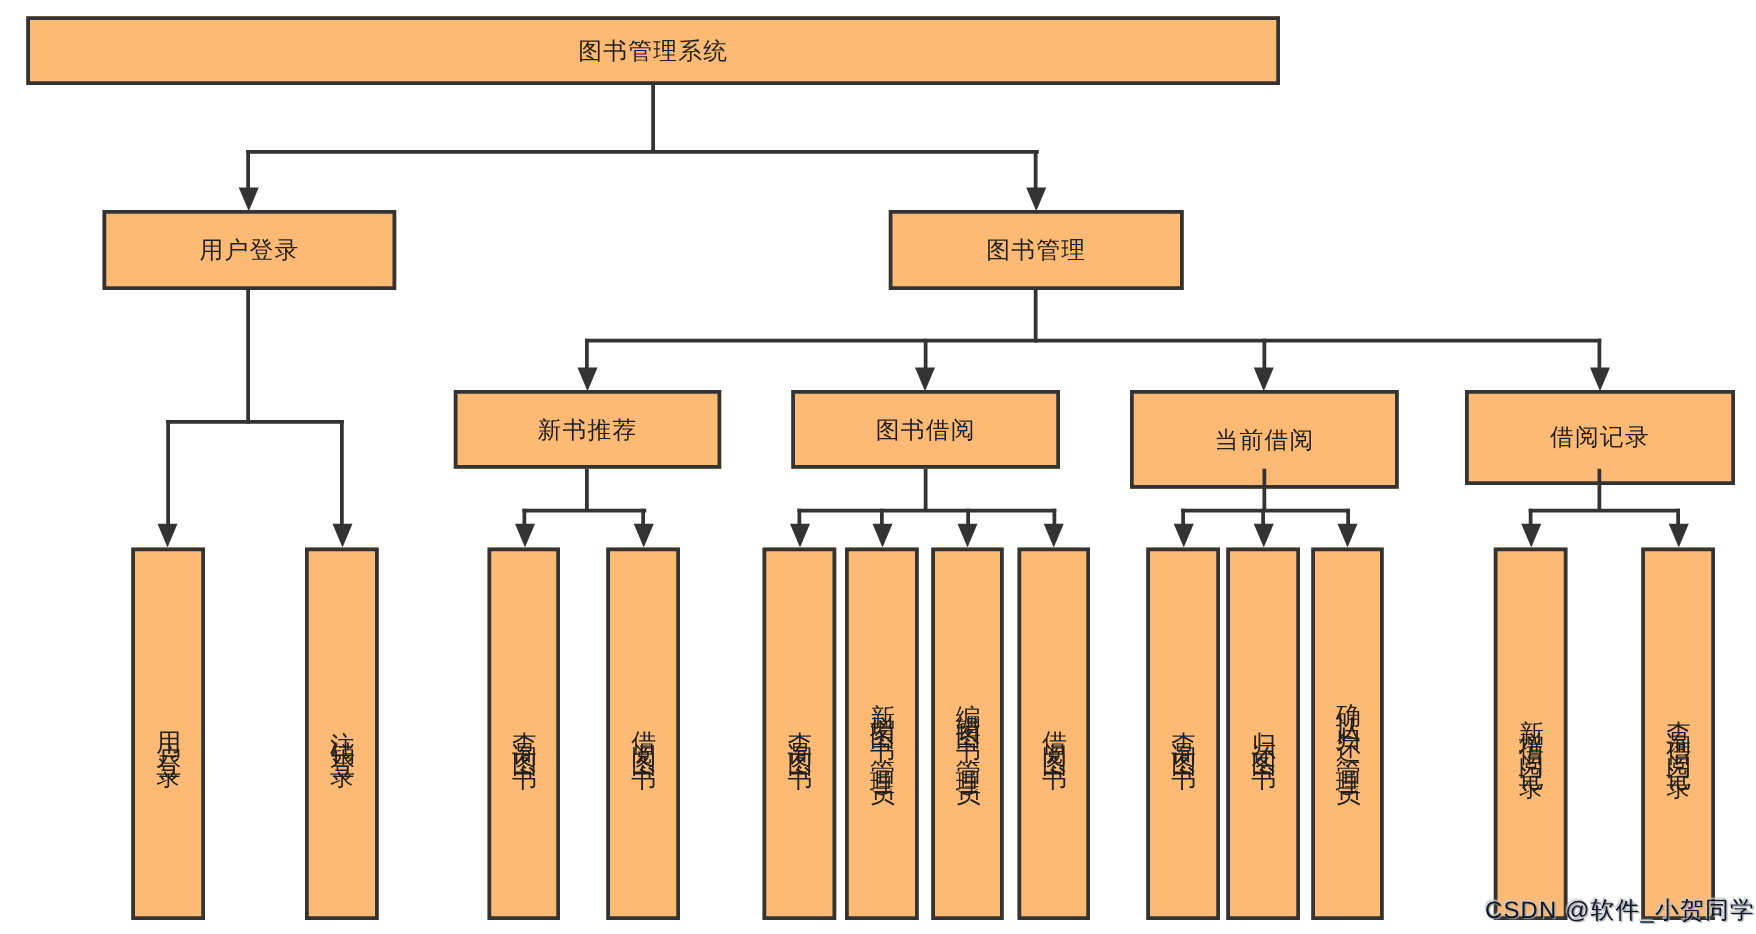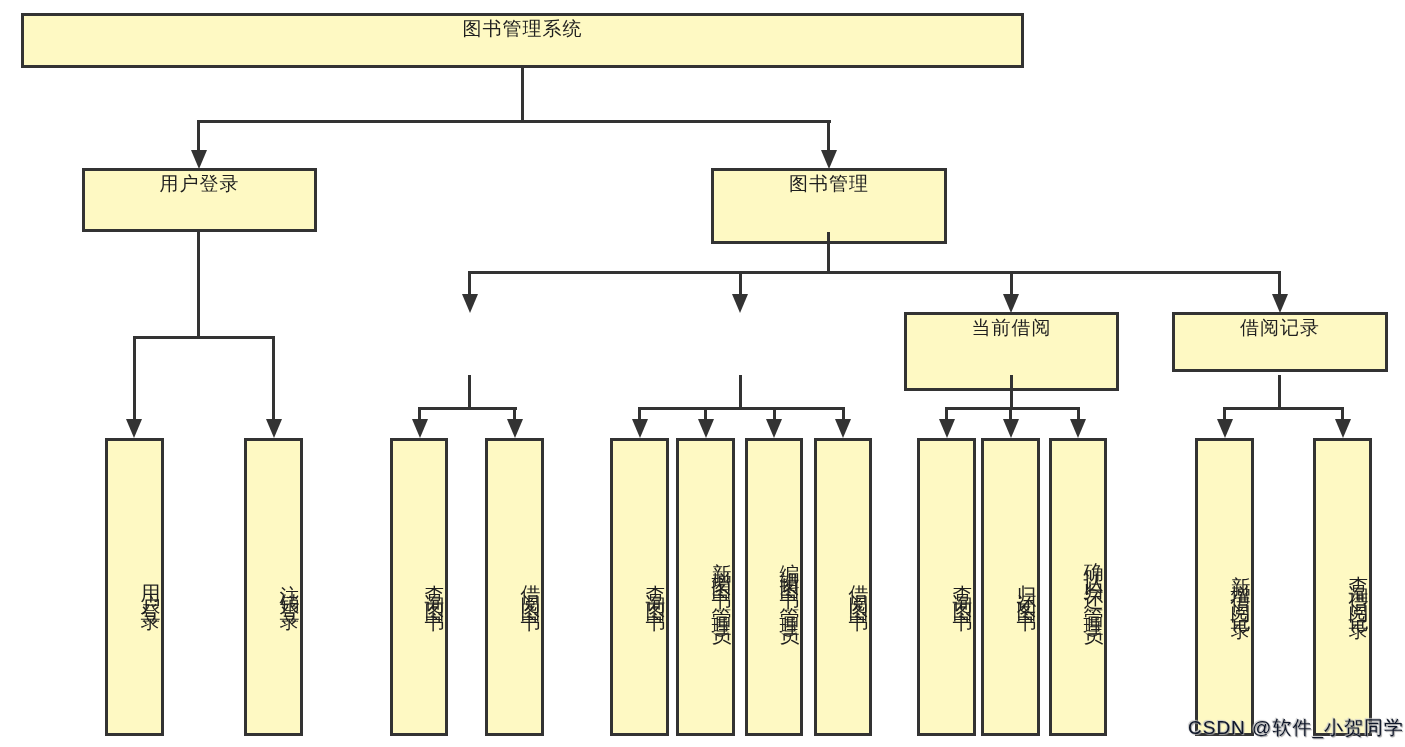--- a/index.html
+++ b/index.html
@@ -1,22 +1,22 @@
 <!DOCTYPE html>
 <html><head>
 <meta charset="utf-8">
 <style>
   html,body{margin:0;padding:0;background:#ffffff;}
   #canvas{
     position:relative;width:1405px;height:747px;background:#ffffff;overflow:hidden;
     font-family:"Liberation Sans","DejaVu Sans",sans-serif;color:#1f1f1f;
   }
   .node{
-    position:absolute;box-sizing:border-box;border:3px solid #333333;background:#fef9c3;
-    display:flex;align-items:flex-start;justify-content:center;
+    position:absolute;box-sizing:border-box;border:3px solid #333333;background:#fdba74;
+    display:flex;align-items:center;justify-content:center;
     font-size:19px;letter-spacing:1px;color:#1f1f1f;white-space:nowrap;
   }
   .node-v{
     writing-mode:vertical-rl;text-orientation:mixed;
     font-size:20px;letter-spacing:9px;line-height:1;white-space:normal;
   }
   .hline,.vline{position:absolute;background:#333333;}
   .arrow{
     position:absolute;width:0;height:0;
     border-left:8px solid transparent;border-right:8px solid transparent;
@@ -41,21 +41,21 @@
   <div class="vline" style="left:521px;top:68px;width:3px;height:53px;"></div>
   <div class="hline" style="left:197px;top:120px;width:634px;height:3px;"></div>
   <div class="vline" style="left:197px;top:120px;width:3px;height:32px;"></div>
   <div class="arrow" style="left:191px;top:150px;"></div>
   <div class="vline" style="left:827px;top:120px;width:3px;height:32px;"></div>
   <div class="arrow" style="left:821px;top:150px;"></div>
 
   <div class="node" style="left:82px;top:168px;width:235px;height:64px;">
     <span>用户登录</span>
   </div>
-  <div class="node" style="left:711px;top:168px;width:236px;height:76px;">
+  <div class="node" style="left:711px;top:168px;width:236px;height:64px;">
     <span>图书管理</span>
   </div>
 
   <div class="vline" style="left:197px;top:232px;width:3px;height:107px;"></div>
   <div class="hline" style="left:133px;top:336px;width:142px;height:3px;"></div>
   <div class="vline" style="left:133px;top:336px;width:3px;height:84px;"></div>
   <div class="arrow" style="left:126px;top:419px;"></div>
   <div class="vline" style="left:272px;top:336px;width:3px;height:84px;"></div>
   <div class="arrow" style="left:266px;top:419px;"></div>
 
@@ -63,24 +63,30 @@
   <div class="hline" style="left:468px;top:271px;width:813px;height:3px;"></div>
   <div class="vline" style="left:468px;top:271px;width:3px;height:25px;"></div>
   <div class="arrow" style="left:462px;top:294px;"></div>
   <div class="vline" style="left:739px;top:271px;width:3px;height:25px;"></div>
   <div class="arrow" style="left:732px;top:294px;"></div>
   <div class="vline" style="left:1010px;top:271px;width:3px;height:25px;"></div>
   <div class="arrow" style="left:1003px;top:294px;"></div>
   <div class="vline" style="left:1278px;top:271px;width:3px;height:25px;"></div>
   <div class="arrow" style="left:1272px;top:294px;"></div>
 
+  <div class="node" style="left:363px;top:312px;width:214px;height:63px;">
+    <span>新书推荐</span>
+  </div>
+  <div class="node" style="left:633px;top:312px;width:215px;height:63px;">
+    <span>图书借阅</span>
+  </div>
   <div class="node" style="left:904px;top:312px;width:215px;height:79px;">
     <span>当前借阅</span>
   </div>
-  <div class="node" style="left:1172px;top:312px;width:216px;height:60px;">
+  <div class="node" style="left:1172px;top:312px;width:216px;height:76px;">
     <span>借阅记录</span>
   </div>
 
   <div class="vline" style="left:468px;top:375px;width:3px;height:34px;"></div>
   <div class="hline" style="left:418px;top:407px;width:99px;height:3px;"></div>
   <div class="vline" style="left:418px;top:407px;width:3px;height:14px;"></div>
   <div class="arrow" style="left:412px;top:419px;"></div>
   <div class="vline" style="left:513px;top:407px;width:3px;height:14px;"></div>
   <div class="arrow" style="left:507px;top:419px;"></div>
 

